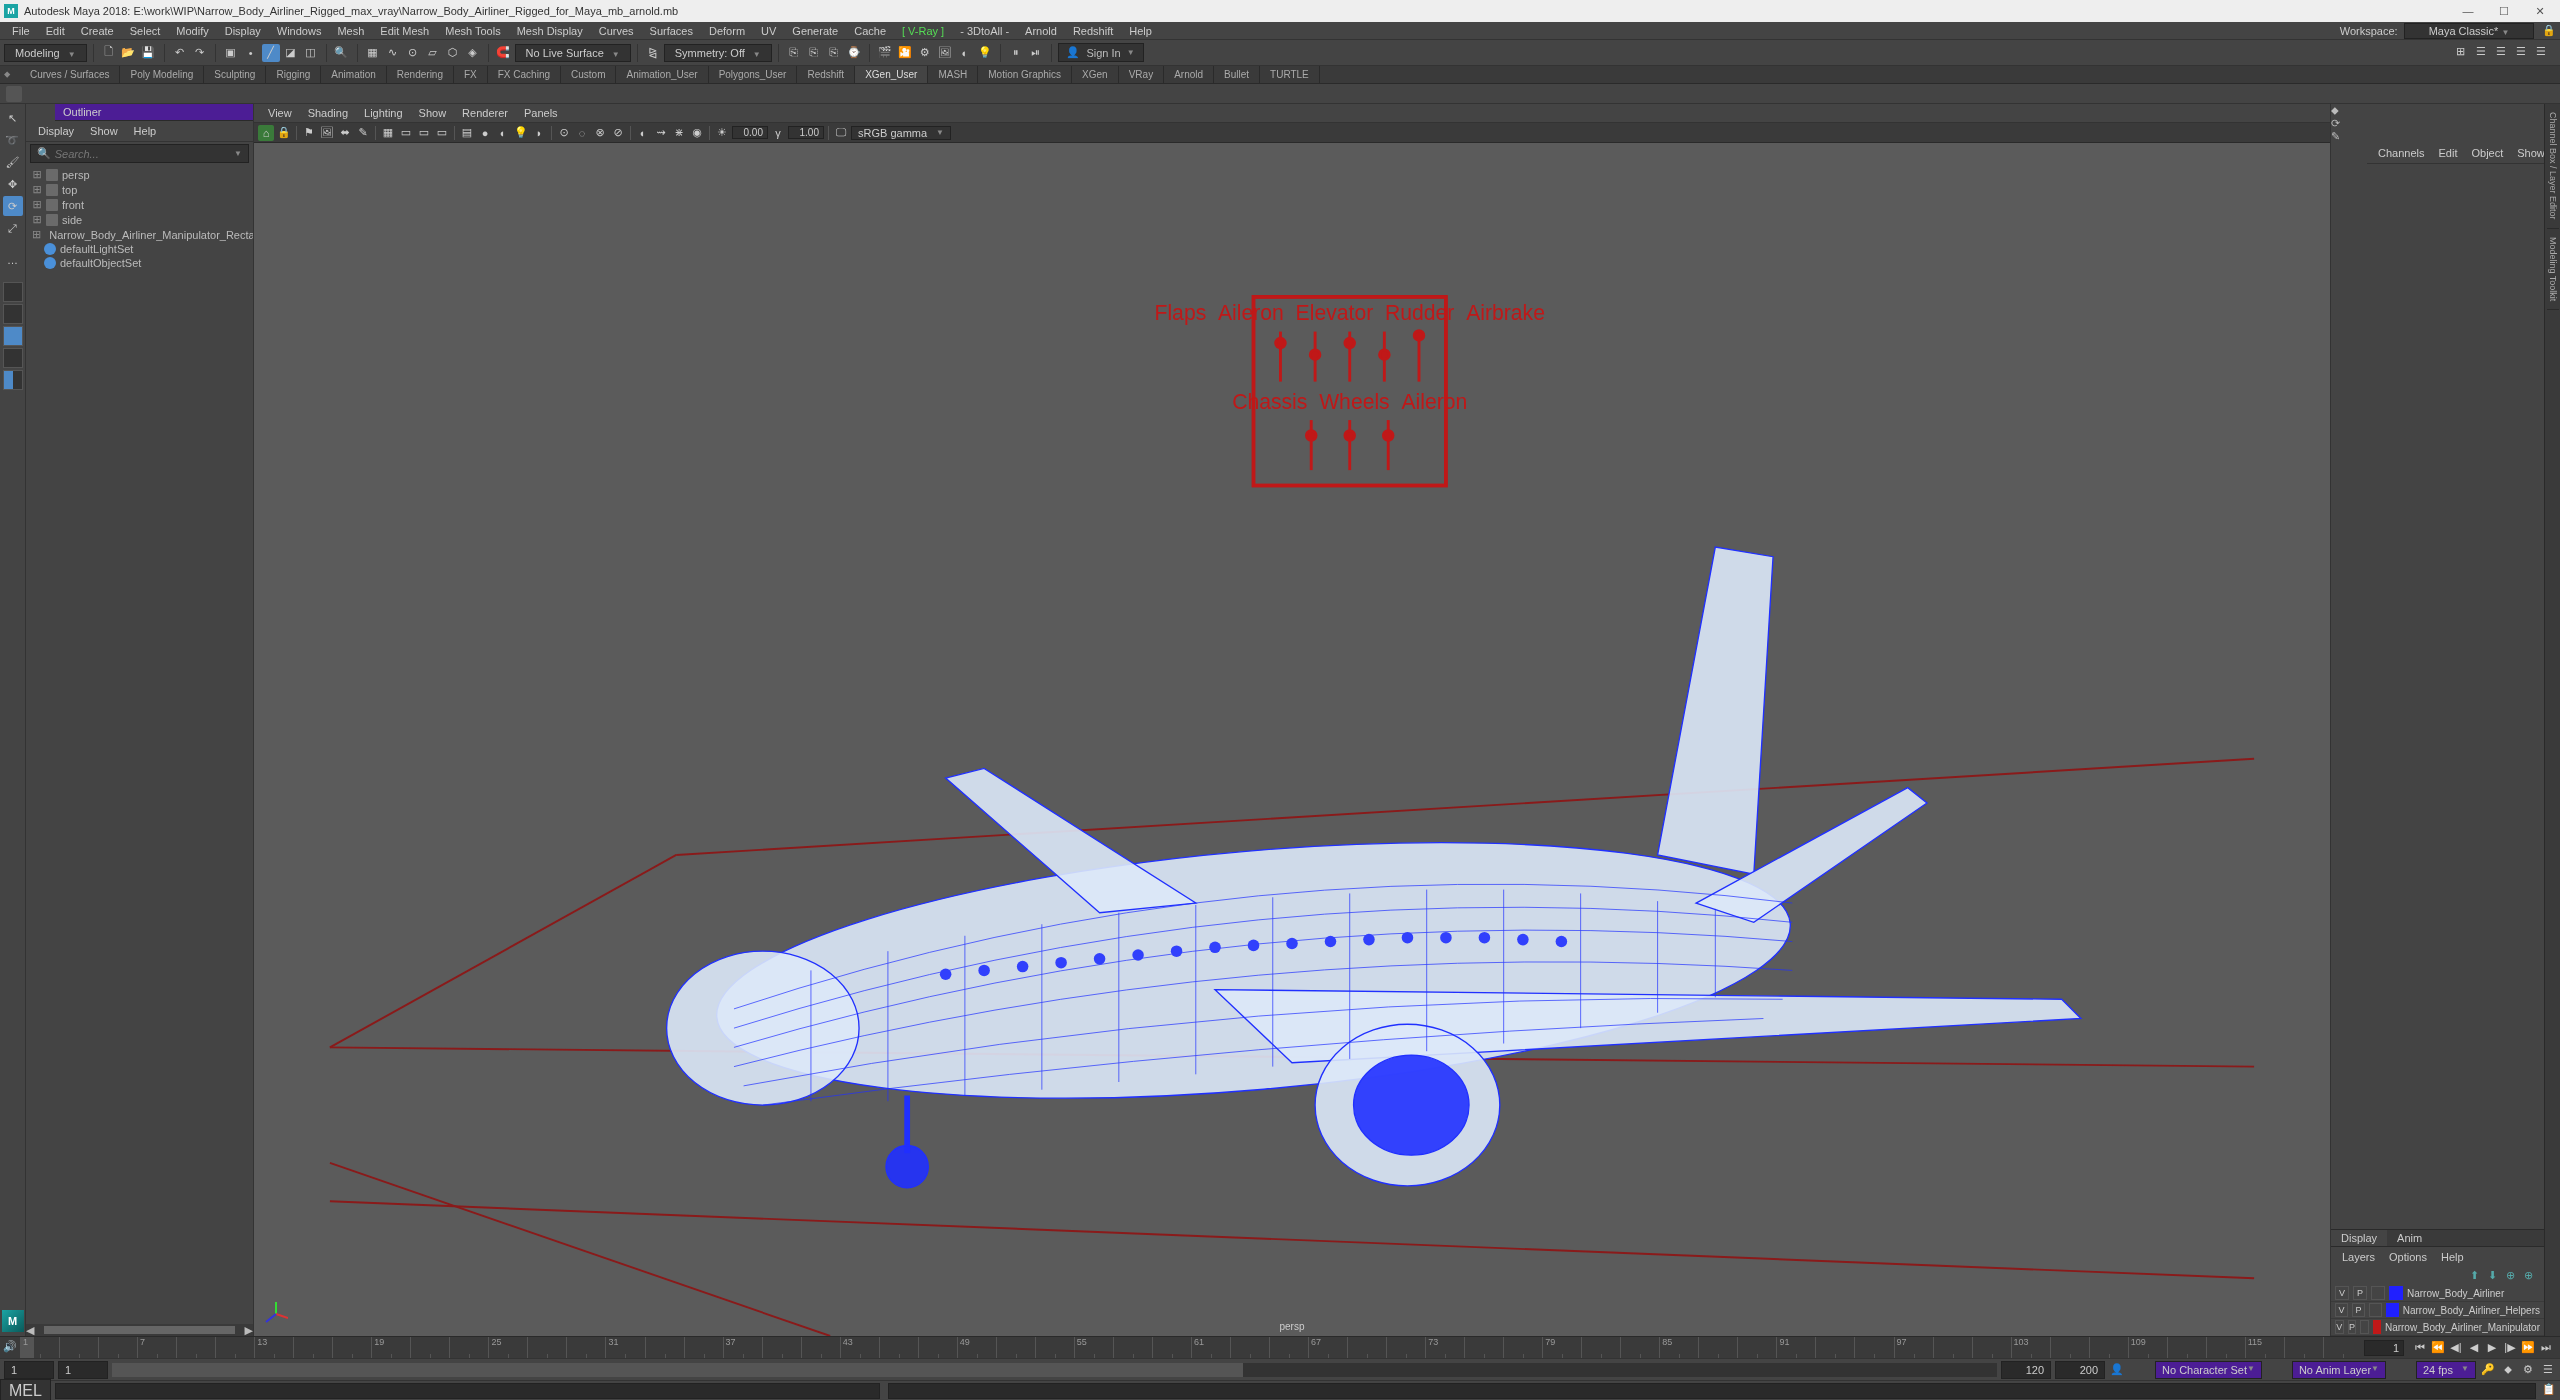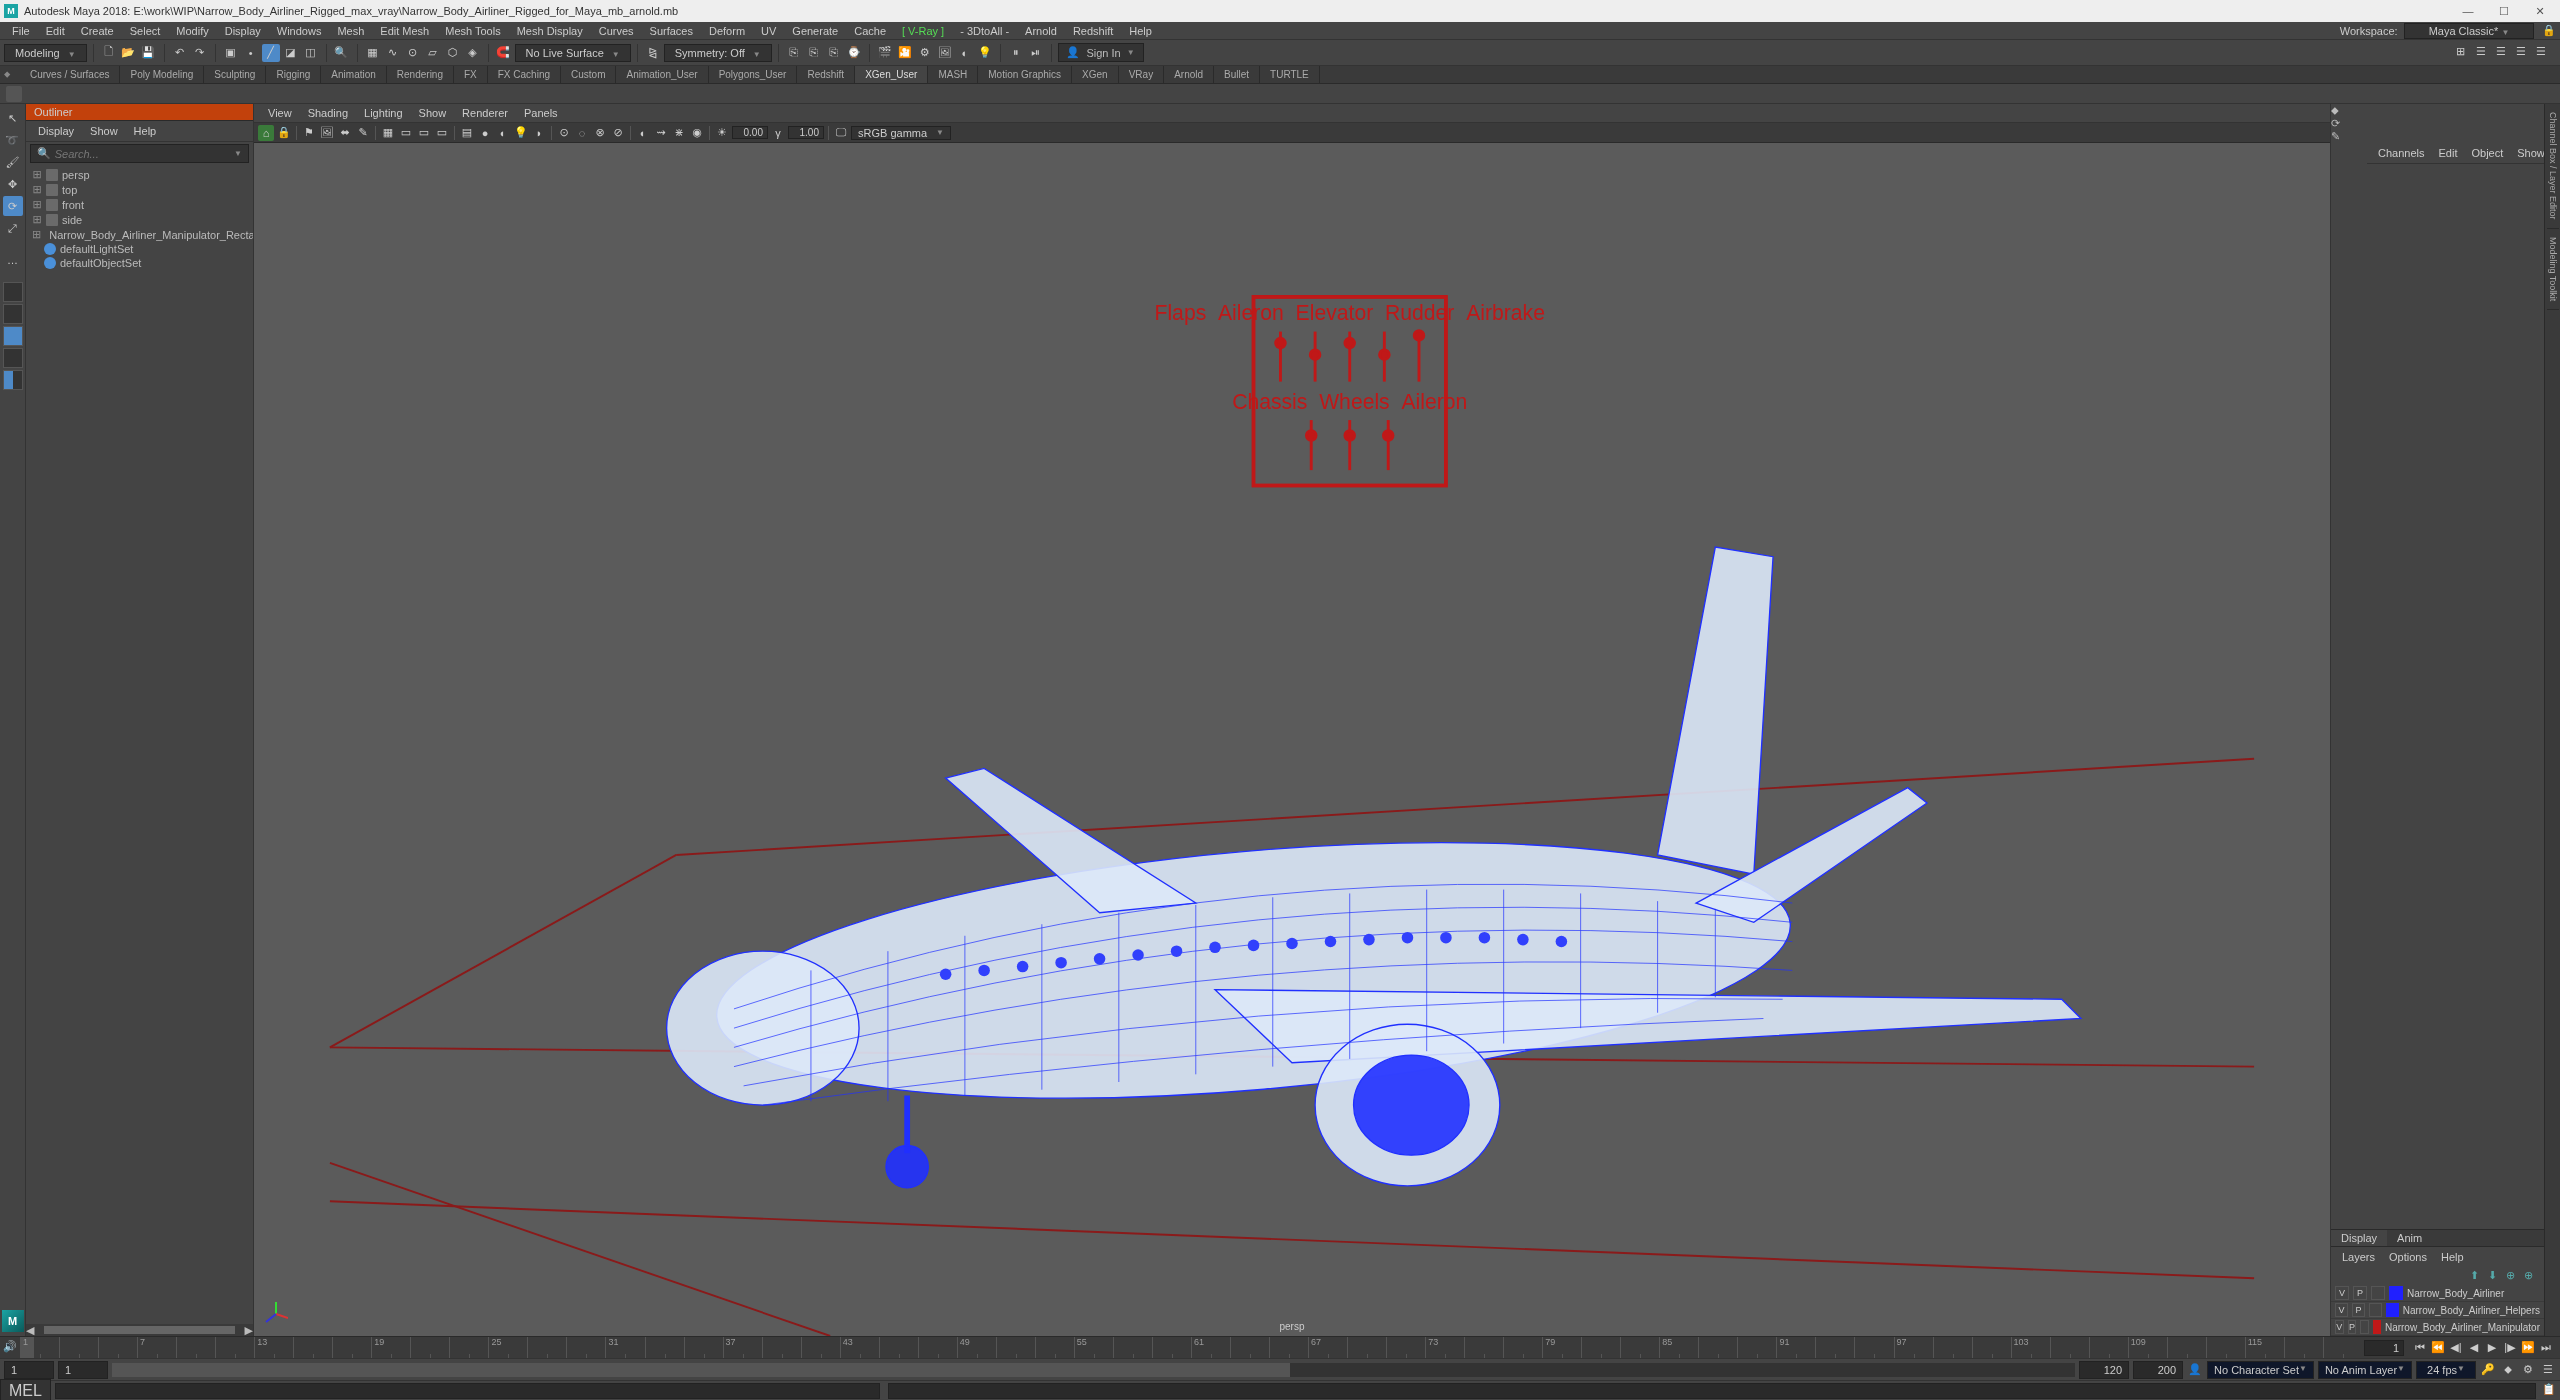--- a/index.html
+++ b/index.html
@@ -45,21 +45,21 @@
 
 .toolbox { width: 26px; background: #444444; display: flex; flex-direction: column; align-items: center; padding: 4px 0; gap: 2px; border-right: 1px solid #333; }
 .toolbox .tbx-icon { width: 20px; height: 20px; display: flex; align-items: center; justify-content: center; color: #ccc; cursor: pointer; border-radius: 2px; }
 .toolbox .tbx-icon.active { background: #4e8ac8; }
 .toolbox .tbx-sep { height: 8px; }
 .toolbox .tbx-square { width: 20px; height: 20px; background: #333; border: 1px solid #555; }
 .toolbox .maya-logo { margin-top: auto; width: 22px; height: 22px; background: linear-gradient(135deg, #1ba4a4, #0a5a5a); display: flex; align-items: center; justify-content: center; color: #fff; font-weight: bold; }
 
 
 .outliner { width: 228px; background: #444444; display: flex; flex-direction: column; border-right: 1px solid #333; }
-.outliner .panel-title { background: #c2410c; padding: 2px 8px; color: #ccc; font-size: 11px; border-bottom: 1px solid #2a2a2a; }
+.outliner .panel-title { background: #4c1d95; padding: 2px 8px; color: #ccc; font-size: 11px; border-bottom: 1px solid #2a2a2a; margin-left: 29px; }
 .outliner .panel-menu { display: flex; gap: 0; padding: 2px 4px; border-bottom: 1px solid #333; }
 .outliner .panel-menu .pm-item { padding: 2px 8px; color: #ccc; cursor: pointer; font-size: 11px; }
 .outliner .search { margin: 2px 4px; background: #333; border: 1px solid #222; padding: 2px 6px; color: #888; display: flex; align-items: center; justify-content: space-between; }
 .outliner .tree { flex: 1; overflow: auto; padding: 2px 4px; }
 .outliner .tree-item { display: flex; align-items: center; gap: 4px; padding: 1px 2px; color: #bbb; font-size: 10px; white-space: nowrap; }
 .outliner .tree-item .expand { width: 10px; color: #888; text-align: center; }
 .outliner .tree-item .node-icon { width: 12px; height: 12px; background: #888; border-radius: 1px; }
 .outliner .tree-item .node-icon.cam { background: #6a6a6a; }
 .outliner .tree-item .node-icon.set { background: #4a90d9; border-radius: 50%; }
 .outliner .scroll-bottom { height: 12px; background: #3a3a3a; display: flex; align-items: center; }
@@ -109,21 +109,21 @@
 .timeslider .ts-ruler { flex: 1; height: 100%; position: relative; background: #3a3a3a; }
 .timeslider .ts-ruler .tick-row { position: absolute; top: 0; left: 0; right: 0; height: 100%; display: flex; }
 .timeslider .ts-current { position: absolute; left: 0; top: 0; bottom: 0; width: 14px; background: #555; }
 .timeslider .play-controls { display: flex; gap: 2px; padding: 0 6px; }
 .timeslider .pc-btn { width: 16px; height: 16px; color: #ccc; cursor: pointer; display: flex; align-items: center; justify-content: center; }
 
 .rangeslider { height: 22px; display: flex; align-items: center; background: #444444; gap: 4px; padding: 0 4px; border-top: 1px solid #333; }
 .rangeslider .rs-field { background: #2a2a2a; border: 1px solid #222; padding: 2px 6px; color: #ccc; min-width: 50px; font-size: 11px; }
 .rangeslider .rs-slider { flex: 1; height: 14px; background: #333; position: relative; }
 .rangeslider .rs-slider .rs-thumb { position: absolute; left: 0; top: 0; bottom: 0; width: 60%; background: #555; }
-.rangeslider .rs-dropdown { background: #0f172a; border: 1px solid #222; padding: 2px 6px; color: #ccc; min-width: 90px; display: flex; justify-content: center; font-size: 11px; }
+.rangeslider .rs-dropdown { background: #4c1d95; border: 1px solid #222; padding: 2px 6px; color: #ccc; min-width: 90px; display: flex; justify-content: space-between; font-size: 11px; margin-left: 26px; }
 .rangeslider .rs-icon { width: 16px; height: 16px; color: #ccc; cursor: pointer; display: flex; align-items: center; justify-content: center; }
 
 
 .cmdline { height: 20px; display: flex; align-items: center; background: #444444; border-top: 1px solid #333; }
 .cmdline .cmd-label { background: #333; padding: 2px 8px; color: #ccc; font-size: 16px; border: 1px solid #222; }
 .cmdline .cmd-input { flex: 1; background: #2a2a2a; border: 1px solid #222; height: 16px; margin: 0 4px; }
 .cmdline .cmd-icon { width: 16px; height: 16px; color: #ccc; margin: 0 2px; }
 
 
 .helpline { height: 16px; background: #3a3a3a; color: #aaa; font-size: 10px; padding: 1px 6px; display: flex; align-items: center; }

